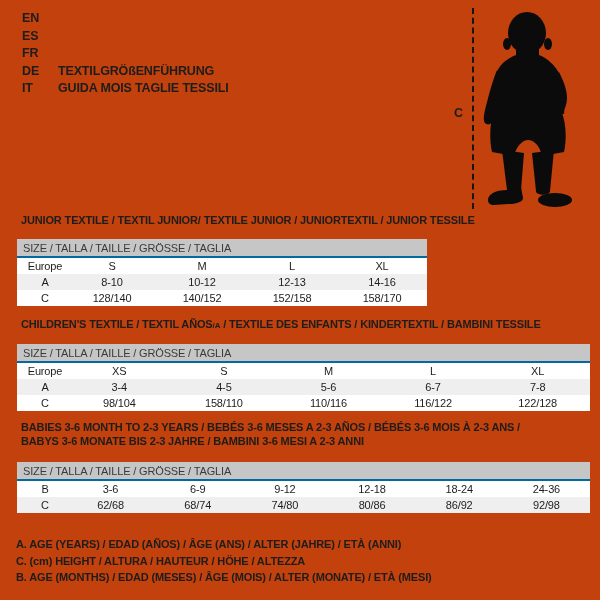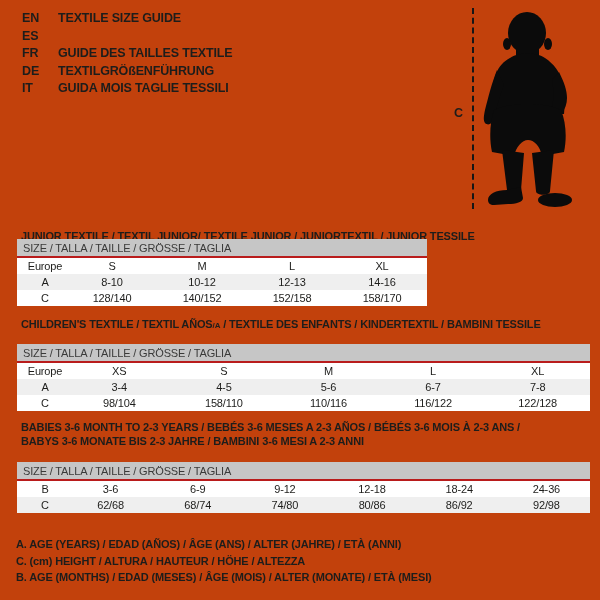--- a/index.html
+++ b/index.html
@@ -11,56 +11,54 @@
   
   .lang-block{position:absolute;top:10px;left:22px;}
   .lang-row{display:flex;font-weight:bold;font-size:12.5px;line-height:17.5px;}
   .lang-code{width:36px;flex:0 0 36px;}
   
   .measure-line{position:absolute;left:472px;top:8px;height:201px;width:0;border-left:2px dashed #161616;}
   .c-label{position:absolute;left:454px;top:106px;font-size:12.5px;font-weight:bold;}
   .baby-svg{position:absolute;left:480px;top:10px;}
   
   .section-title{position:absolute;left:21px;font-weight:bold;font-size:11px;line-height:14px;white-space:nowrap;}
-  #s1-title{top:213px;margin-top:16px;}
+  #s1-title{top:213px;}
   #s2-title{top:317px;}
   #s3-title{top:420px;white-space:normal;width:560px;}
   .sub{font-size:8px;}
   
   table{position:absolute;left:17px;border-collapse:separate;border-spacing:0;table-layout:fixed;font-size:11px;color:#1d1d1b;}
   #tbl-junior{top:239px;width:410px;}
   #tbl-children{top:344px;width:573px;}
   #tbl-babies{top:462px;width:573px;}
   th.size-bar{
     background:#c6c6c6;color:#3a3a39;font-weight:normal;text-align:left;
-    font-size:11px;height:15px;padding:1px 0 1px 6px;border-bottom:2px solid #b91c1c;
+    font-size:11px;height:15px;padding:1px 0 1px 6px;border-bottom:2px solid #0369a1;
   }
   td{height:16px;padding:0;text-align:center;vertical-align:middle;background:#ffffff;}
   td.row-label{text-align:center;padding-left:6px;}
   tr.shaded td{background:#efefef;}
   col.label-col{width:50px;}
   
   .footnotes{position:absolute;left:16px;top:536px;font-weight:bold;font-size:11px;line-height:16.5px;}
 </style>
 </head>
 <body>
 
 <div class="page">
 
   <div class="lang-block">
     <div class="lang-row">
       <span class="lang-code">EN</span>
-      <span class="lang-title">TEXTILE SIZE GUIDE</span>
     </div>
     <div class="lang-row">
       <span class="lang-code">ES</span>
     </div>
     <div class="lang-row">
       <span class="lang-code">FR</span>
-      <span class="lang-title">GUIDE DES TAILLES TEXTILE</span>
     </div>
     <div class="lang-row">
       <span class="lang-code">DE</span>
       <span class="lang-title">TEXTILGRÖßENFÜHRUNG</span>
     </div>
     <div class="lang-row">
       <span class="lang-code">IT</span>
       <span class="lang-title">GUIDA MOIS TAGLIE TESSILI</span>
     </div>
   </div>

